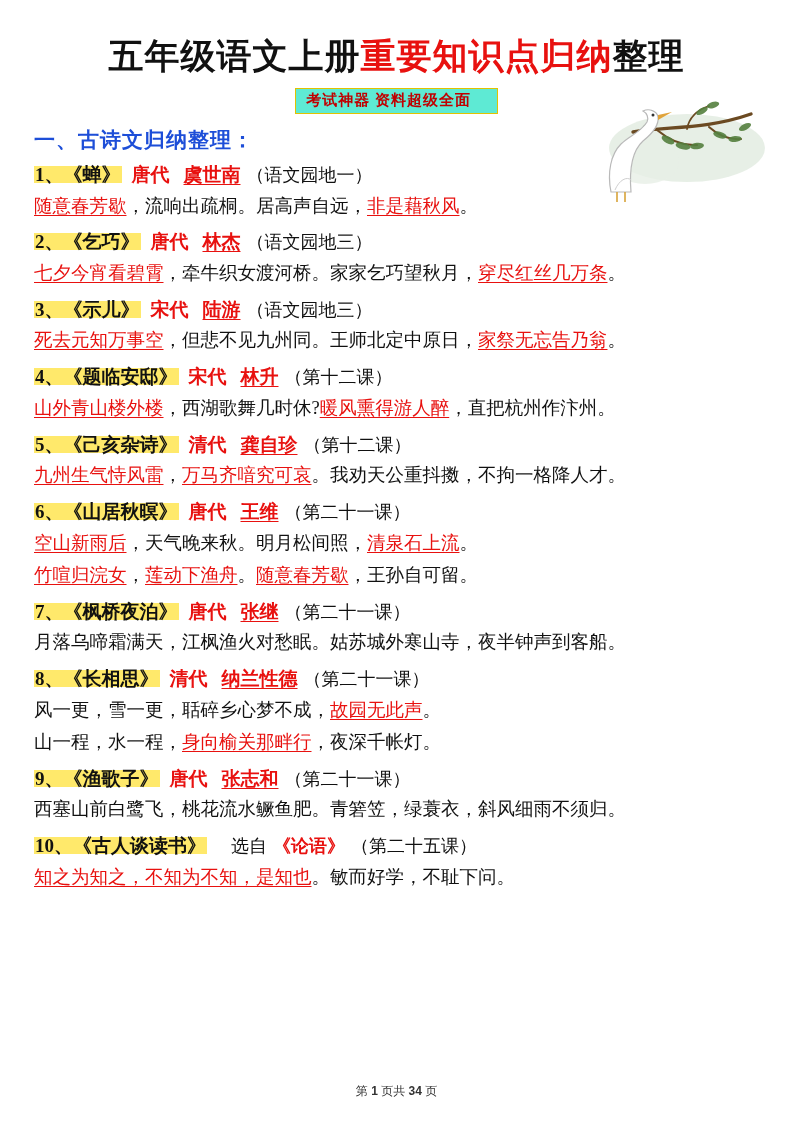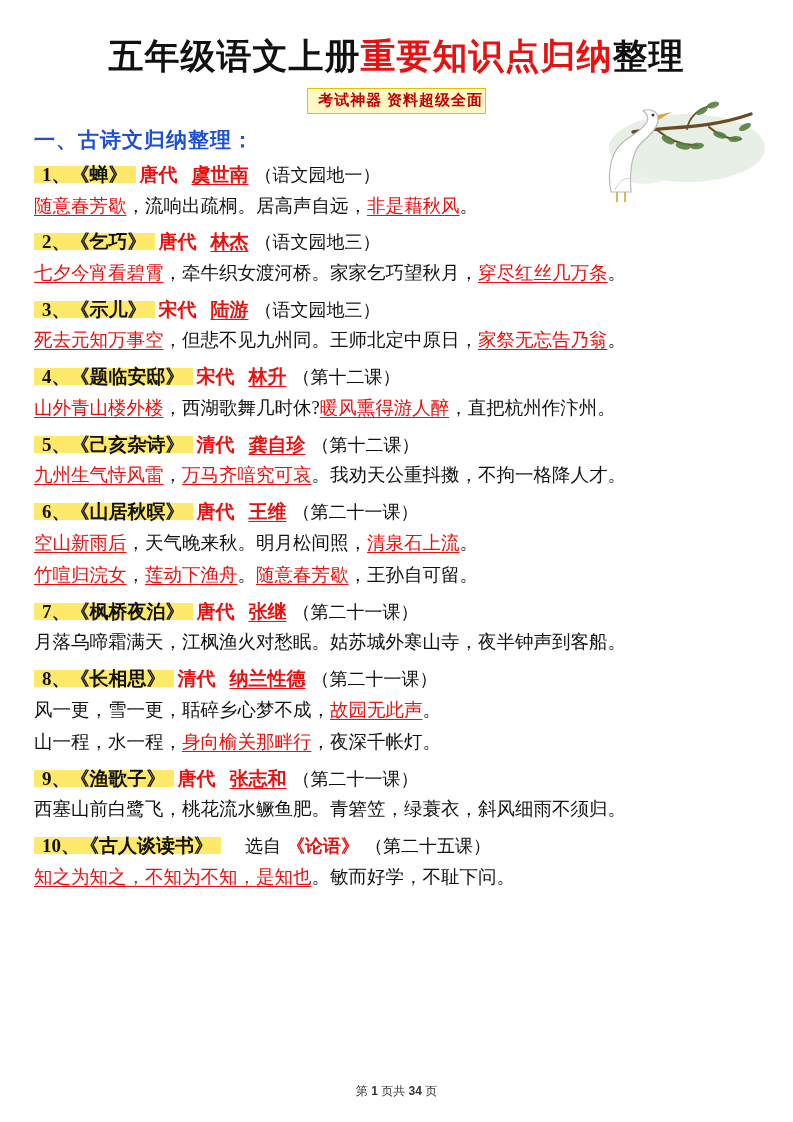--- a/index.html
+++ b/index.html
@@ -35,26 +35,26 @@
   }
   .title .blk { color: #111; margin-top: 10px; }
   .title .red { color: #e8110f; }
 
   .subtitle-wrap {
     text-align: center;
     margin-top: 10px;
   }
   .subtitle {
     display: inline-block;
-    background: #fef9c3;
+    background: #5eead4;
     border: 1px solid #e2c200;
     color: #c00000;
     font-size: 15px;
     font-weight: bold;
-    padding: 2px 2px 3px 10px;
+    padding: 2px 26px 3px 10px;
     letter-spacing: 1px;
   }
 
   
   .decor {
     position: absolute;
     right: 26px;
     top: 96px;
     width: 230px;
     height: 110px;
@@ -75,26 +75,26 @@
 
   .poem-head {
     font-size: 19px;
     line-height: 1.5;
     white-space: nowrap;
   }
   .hl {
     background: linear-gradient(transparent 8%, #ffe96b 8%, #ffe96b 92%, transparent 92%);
     font-weight: bold;
     color: #111;
-    padding: 0 8px;
+    padding: 0 1px;
   }
   .dyn {
     color: #e8110f;
     font-weight: bold;
-    margin-left: 4px;
+    margin-left: 10px;
   }
   .author {
     color: #e8110f;
     font-weight: bold;
     margin-left: 14px;
     text-decoration: underline;
     text-underline-offset: 3px;
   }
   .src {
     color: #111;

